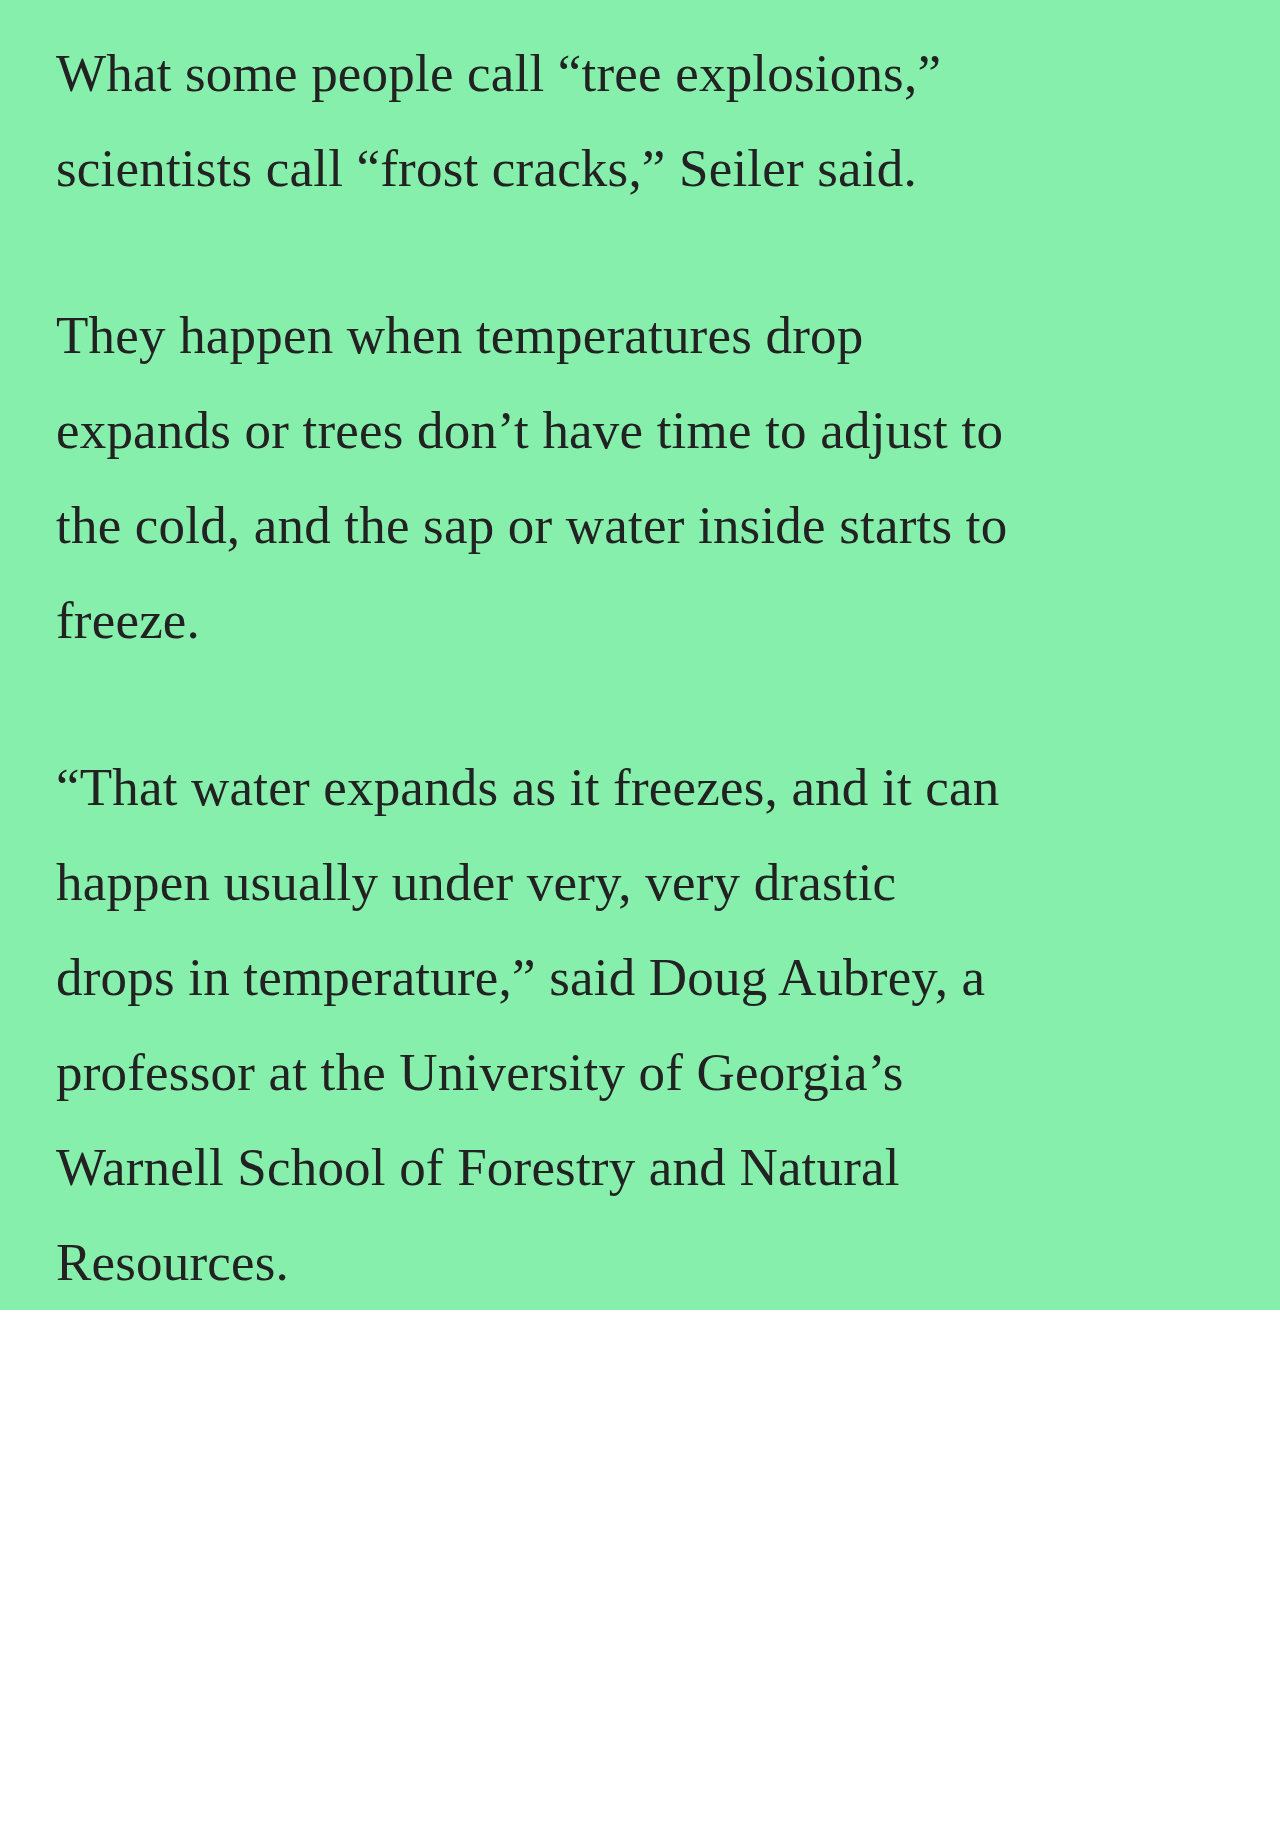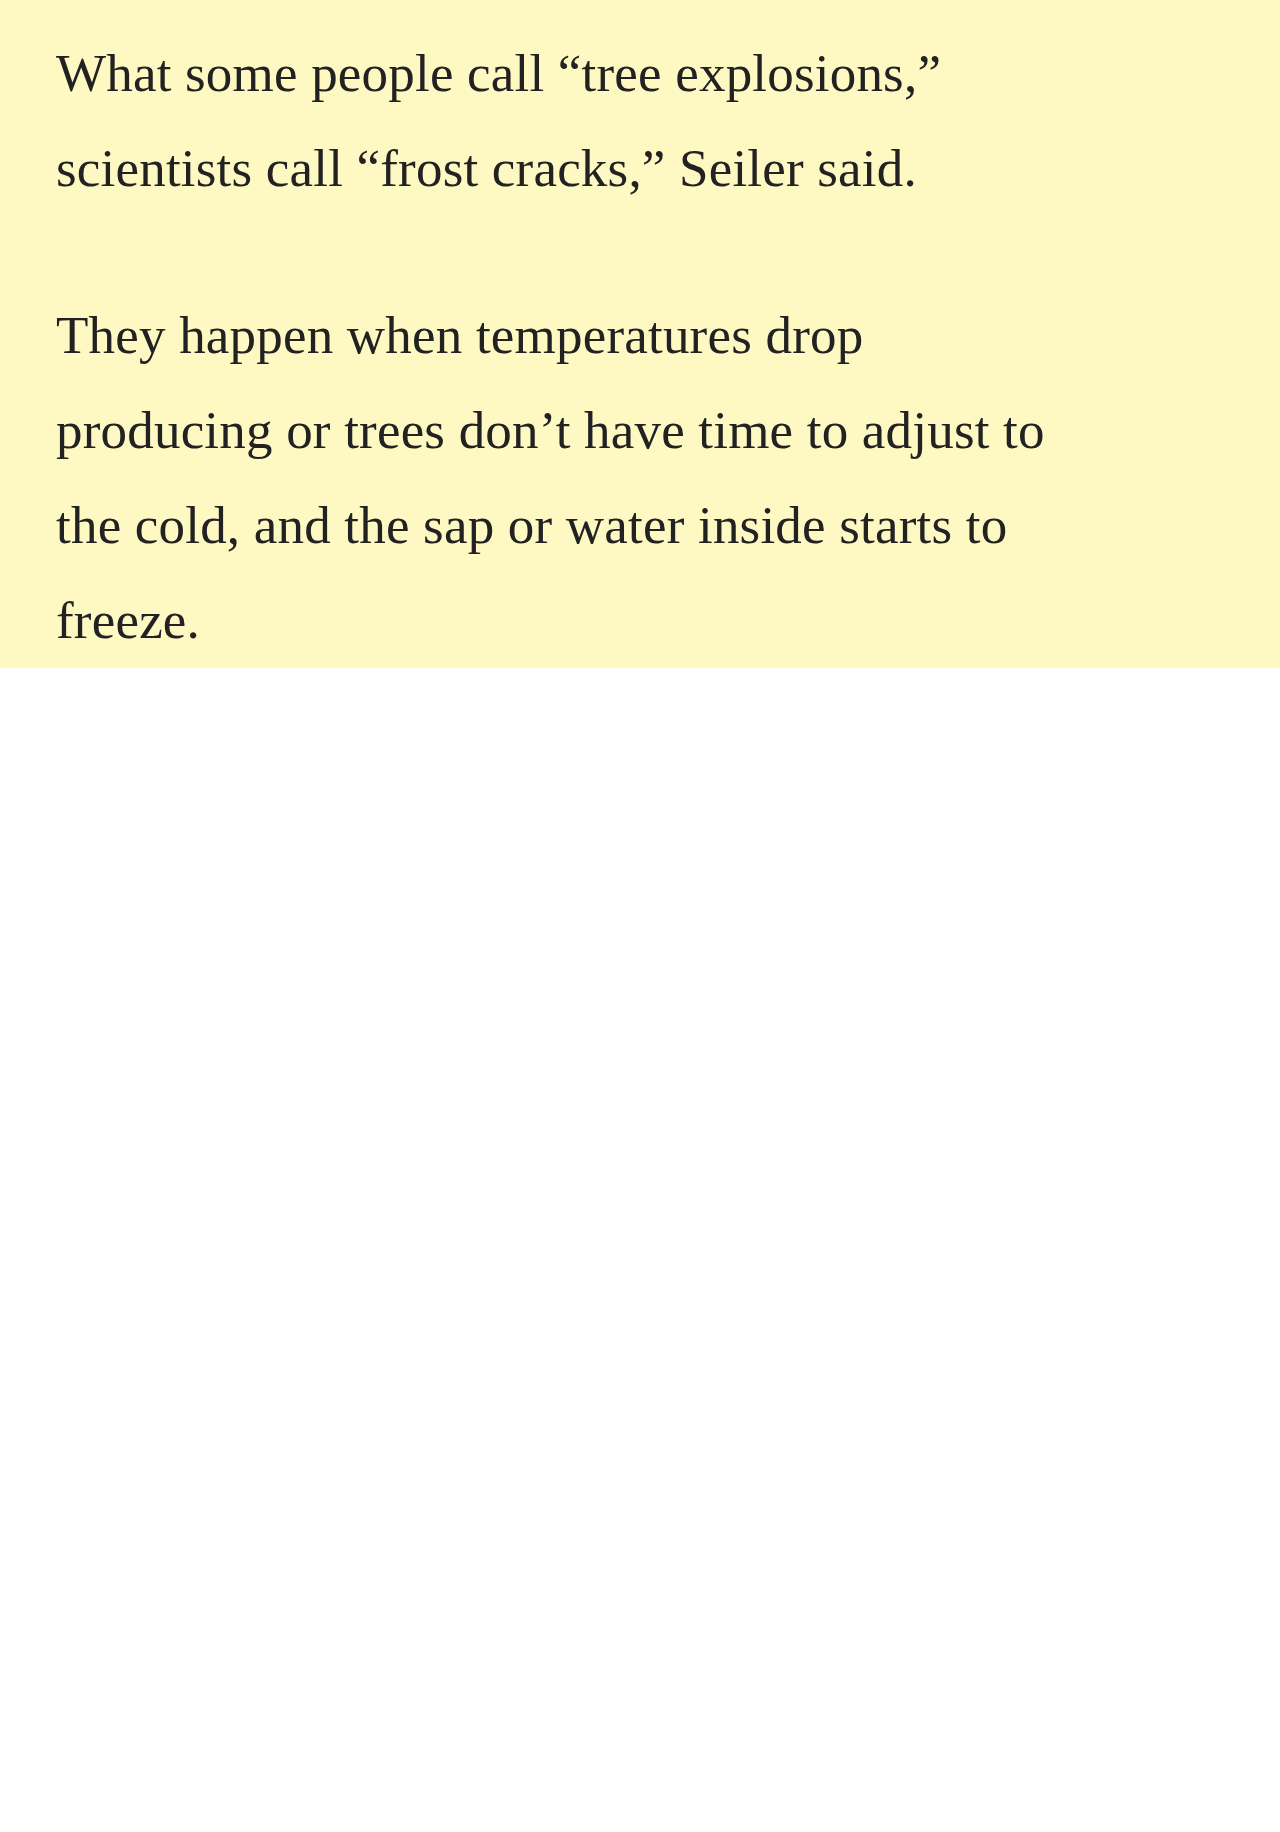--- a/index.html
+++ b/index.html
@@ -22,20 +22,26 @@
   }
   .article-body p {
     margin: 0 0 72px 0;
     white-space: pre; 
     letter-spacing: 0.2px;
   }
 </style>
 </head>
 <body>
 
-<main class="article-body" id="article-body" style="color: rgb(34, 34, 34); background: #fef9c3;">
+<main class="article-body" id="article-body" style="color: rgb(34, 34, 34); background: #86efac;">
     <p>What some people call “tree explosions,”
 scientists call “frost cracks,” Seiler said.</p>
     <p>They happen when temperatures drop
-producing or trees don’t have time to adjust to
+expands or trees don’t have time to adjust to
 the cold, and the sap or water inside starts to
 freeze.</p>
+    <p>“That water expands as it freezes, and it can
+happen usually under very, very drastic
+drops in temperature,” said Doug Aubrey, a
+professor at the University of Georgia’s
+Warnell School of Forestry and Natural
+Resources.</p>
   </main>
 
 </body></html>

